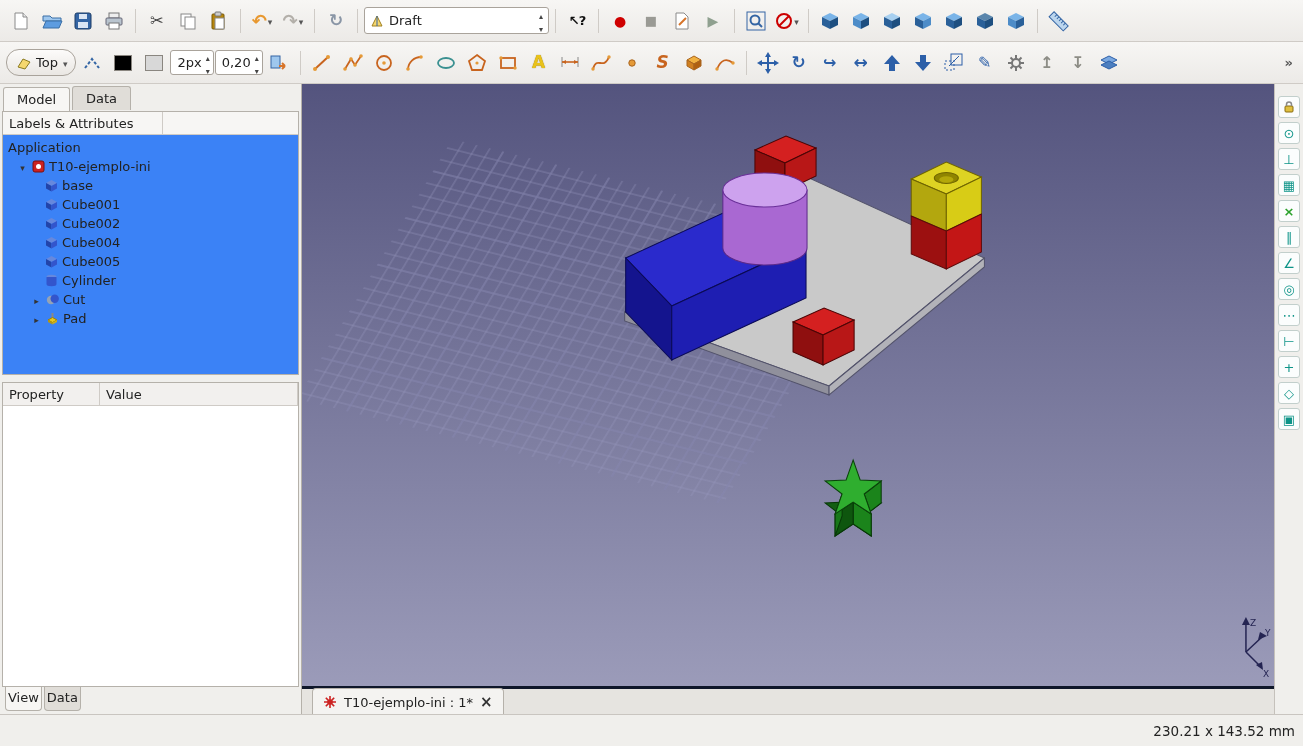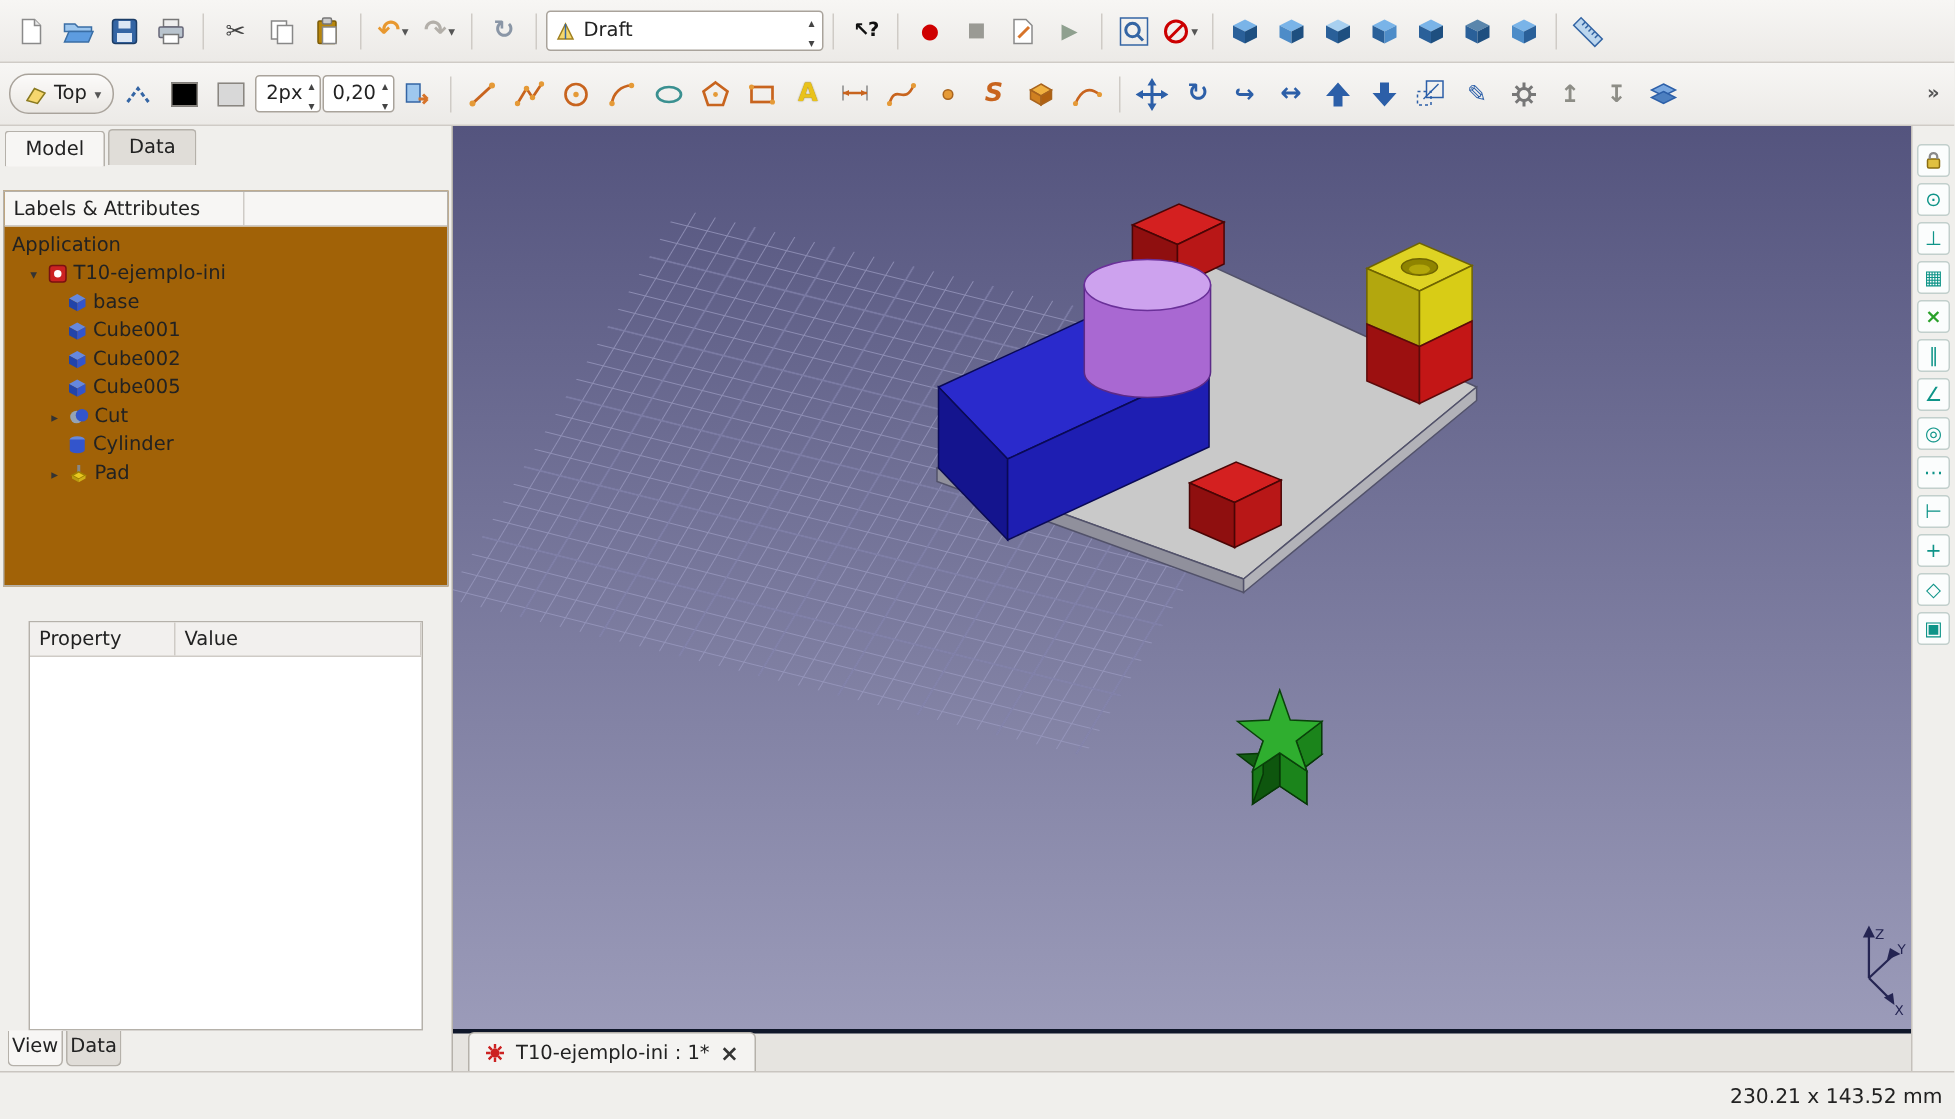--- a/index.html
+++ b/index.html
@@ -42,29 +42,29 @@
 .g-x::before{content:"×";font-size:12px;color:#444;font-weight:bold}
 .g-tabx::before{content:"×";font-size:15px;color:#333;font-weight:bold}
 
 .main{flex:1;display:flex;min-height:0}
 .left{width:302px;background:#f0efec;border-right:1px solid #b5b1aa;display:flex;flex-direction:column}
 .panel-title{height:22px;display:flex;align-items:center;padding:0 6px;gap:4px}
 .wbtn{width:15px;height:14px;border:1px solid #9a968f;background:#f4f3f1;display:flex;align-items:center;justify-content:center}
 .ltabs{display:flex;padding-left:3px;height:27px;align-items:center;gap:2px}
 .ltab{padding:4px 13px;border:1px solid #b5b1aa;border-bottom:none;border-radius:3px 3px 0 0;background:#e0ddd8;position:relative}
 .ltab.active{background:#f7f6f4;top:1px;z-index:2}
-.tree-box{margin:16px 2px;border:1px solid #b5b1aa;background:#a16207;height:264px;display:flex;flex-direction:column;overflow:hidden;position:relative;z-index:1}
+.tree-box{margin:0 2px;border:1px solid #b5b1aa;background:#3b82f6;height:264px;display:flex;flex-direction:column;overflow:hidden;position:relative;z-index:1}
 .tree-header{height:23px;border-bottom:1px solid #cfcbc6;display:flex;align-items:stretch;background:#f7f6f4}
 .tree-header .cell{width:160px;display:flex;align-items:center;padding:0 6px;border-right:1px solid #cfcbc6}
 .tree{flex:1;padding:3px 0;overflow:hidden}
 .trow{display:flex;align-items:center;height:19px;gap:4px}
 .arrow{width:11px;text-align:center;flex:0 0 11px}
 .bold{font-weight:normal}
 .i1{padding-left:5px}.i2{padding-left:14px}.i3{padding-left:42px}.i4{padding-left:28px}
-.prop-box{margin:7px 19px 0;border:1px solid #b5b1aa;background:#fff;flex:1;display:flex;flex-direction:column;min-height:0}
+.prop-box{margin:7px 2px 0;border:1px solid #b5b1aa;background:#fff;flex:1;display:flex;flex-direction:column;min-height:0}
 .prop-head{display:flex;height:23px;background:#f2f0ee;border-bottom:1px solid #cfcbc6;align-items:stretch}
 .prop-head .cell{display:flex;align-items:center;padding:0 6px;border-right:1px solid #cfcbc6}
 .prop-head .c1{width:97px}
 .prop-body{flex:1}
 .btabs{height:27px;display:flex;align-items:flex-start;padding-left:5px;gap:2px}
 .btab{padding:3px 2px 5px;border:1px solid #b5b1aa;border-top:none;background:#e0ddd8;border-radius:0 0 4px 4px}
 .btab.active{background:#f7f6f4}
 
 .center{flex:1;display:flex;flex-direction:column;min-width:0}
 .viewport{flex:1;position:relative;overflow:hidden}
@@ -482,36 +482,44 @@
                 <polygon points="6.5,7 12,4 12,9.5 6.5,12.5" fill="#3355cc"></polygon>
               </svg>
             <span>Cube002</span>
           </div>
           <div class="trow i3">
             <svg width="13" height="13">
                 <polygon points="6.5,1 12,4 6.5,7 1,4" fill="#6688dd"></polygon>
                 <polygon points="1,4 6.5,7 6.5,12.5 1,9.5" fill="#2244aa"></polygon>
                 <polygon points="6.5,7 12,4 12,9.5 6.5,12.5" fill="#3355cc"></polygon>
               </svg>
+            <span>Cube004</span>
+          </div>
+          <div class="trow i3">
+            <svg width="13" height="13">
+                <polygon points="6.5,1 12,4 6.5,7 1,4" fill="#6688dd"></polygon>
+                <polygon points="1,4 6.5,7 6.5,12.5 1,9.5" fill="#2244aa"></polygon>
+                <polygon points="6.5,7 12,4 12,9.5 6.5,12.5" fill="#3355cc"></polygon>
+              </svg>
             <span>Cube005</span>
+          </div>
+          <div class="trow i3">
+            <svg width="13" height="13">
+                <ellipse cx="6.5" cy="3" rx="5" ry="2.2" fill="#6688dd"></ellipse>
+                <path d="M1.5 3v7a5 2.2 0 0 0 10 0V3" fill="#3355cc"></path>
+              </svg>
+            <span>Cylinder</span>
           </div>
           <div class="trow i4">
             <span class="arrow g g-closed-arr"></span>
             <svg width="13" height="13">
                 <circle cx="5" cy="7" r="4.2" fill="#95a3b5"></circle>
                 <circle cx="8.7" cy="5.8" r="4.2" fill="#3355cc"></circle>
               </svg>
             <span>Cut</span>
-          </div>
-          <div class="trow i3">
-            <svg width="13" height="13">
-                <ellipse cx="6.5" cy="3" rx="5" ry="2.2" fill="#6688dd"></ellipse>
-                <path d="M1.5 3v7a5 2.2 0 0 0 10 0V3" fill="#3355cc"></path>
-              </svg>
-            <span>Cylinder</span>
           </div>
           <div class="trow i4">
             <span class="arrow g g-closed-arr"></span>
             <svg width="13" height="13">
                 <rect x="5.5" y="1" width="2" height="5" fill="#888"></rect>
                 <polygon points="2,8 6.5,5.5 11,8 6.5,10.5" fill="#e8c820" stroke="#a08000"></polygon>
                 <polygon points="2,8 6.5,10.5 6.5,12.5 2,10" fill="#b89a10"></polygon>
                 <polygon points="6.5,10.5 11,8 11,10 6.5,12.5" fill="#d0b018"></polygon>
               </svg>
             <span class="bold">Pad</span>

